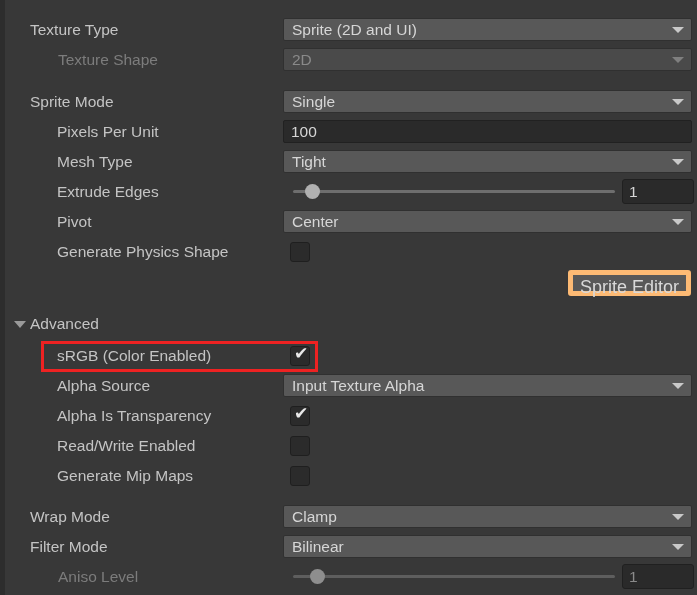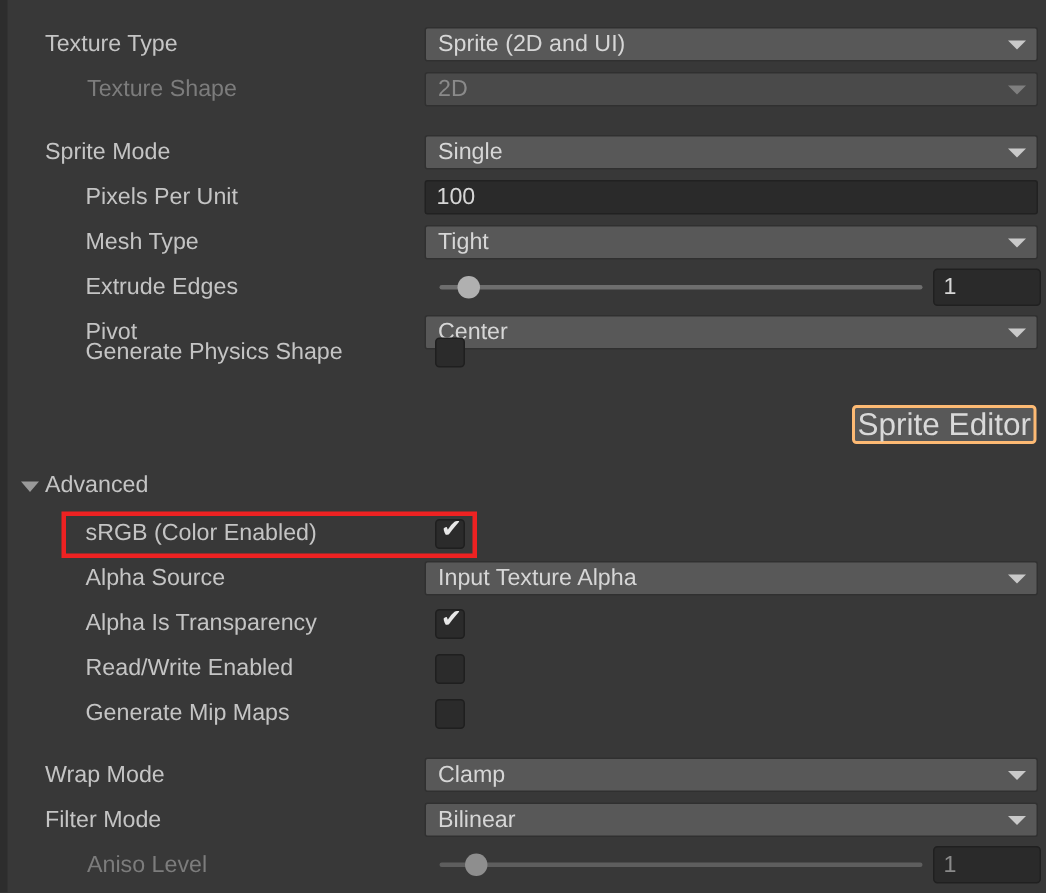--- a/index.html
+++ b/index.html
@@ -174,25 +174,25 @@
     line-height: 23px;
     font-size: 15.5px;
     color: #d6d6d6;
   }
   .slider-num.dim .sn-text { color: #8a8a8a; }
 
   
   .btn {
     position: absolute;
     background: #585858;
-    border: 2px solid #fdba74;
+    border: 5px solid #fdba74;
     border-radius: 3px;
     box-sizing: border-box;
     text-align: center;
-    font-size: 21px;
+    font-size: 18px;
     color: #d9d9d9;
     white-space: nowrap;
   }
 
   
   .foldout {
     position: absolute;
     left: 5px;
     height: 26px;
   }
@@ -279,21 +279,21 @@
   </div>
 
   <div class="row" style="top:209px">
     <span class="label sub">Pivot</span>
     <div class="dropdown">
       <span class="dd-text">Center</span>
       <span class="dd-arrow"></span>
     </div>
   </div>
 
-  <div class="row" style="top:222px">
+  <div class="row" style="top:239px">
     <span class="label sub">Generate Physics Shape</span>
     <div class="checkbox">
       <span class="tick"></span>
     </div>
   </div>
 
   <div class="btn" style="left:568px; top:270px; width:123px; height:26px; line-height:24px;">Sprite Editor</div>
 
   <div class="foldout" style="top:311px; width:692px;">
     <span class="foldout-arrow"></span>

